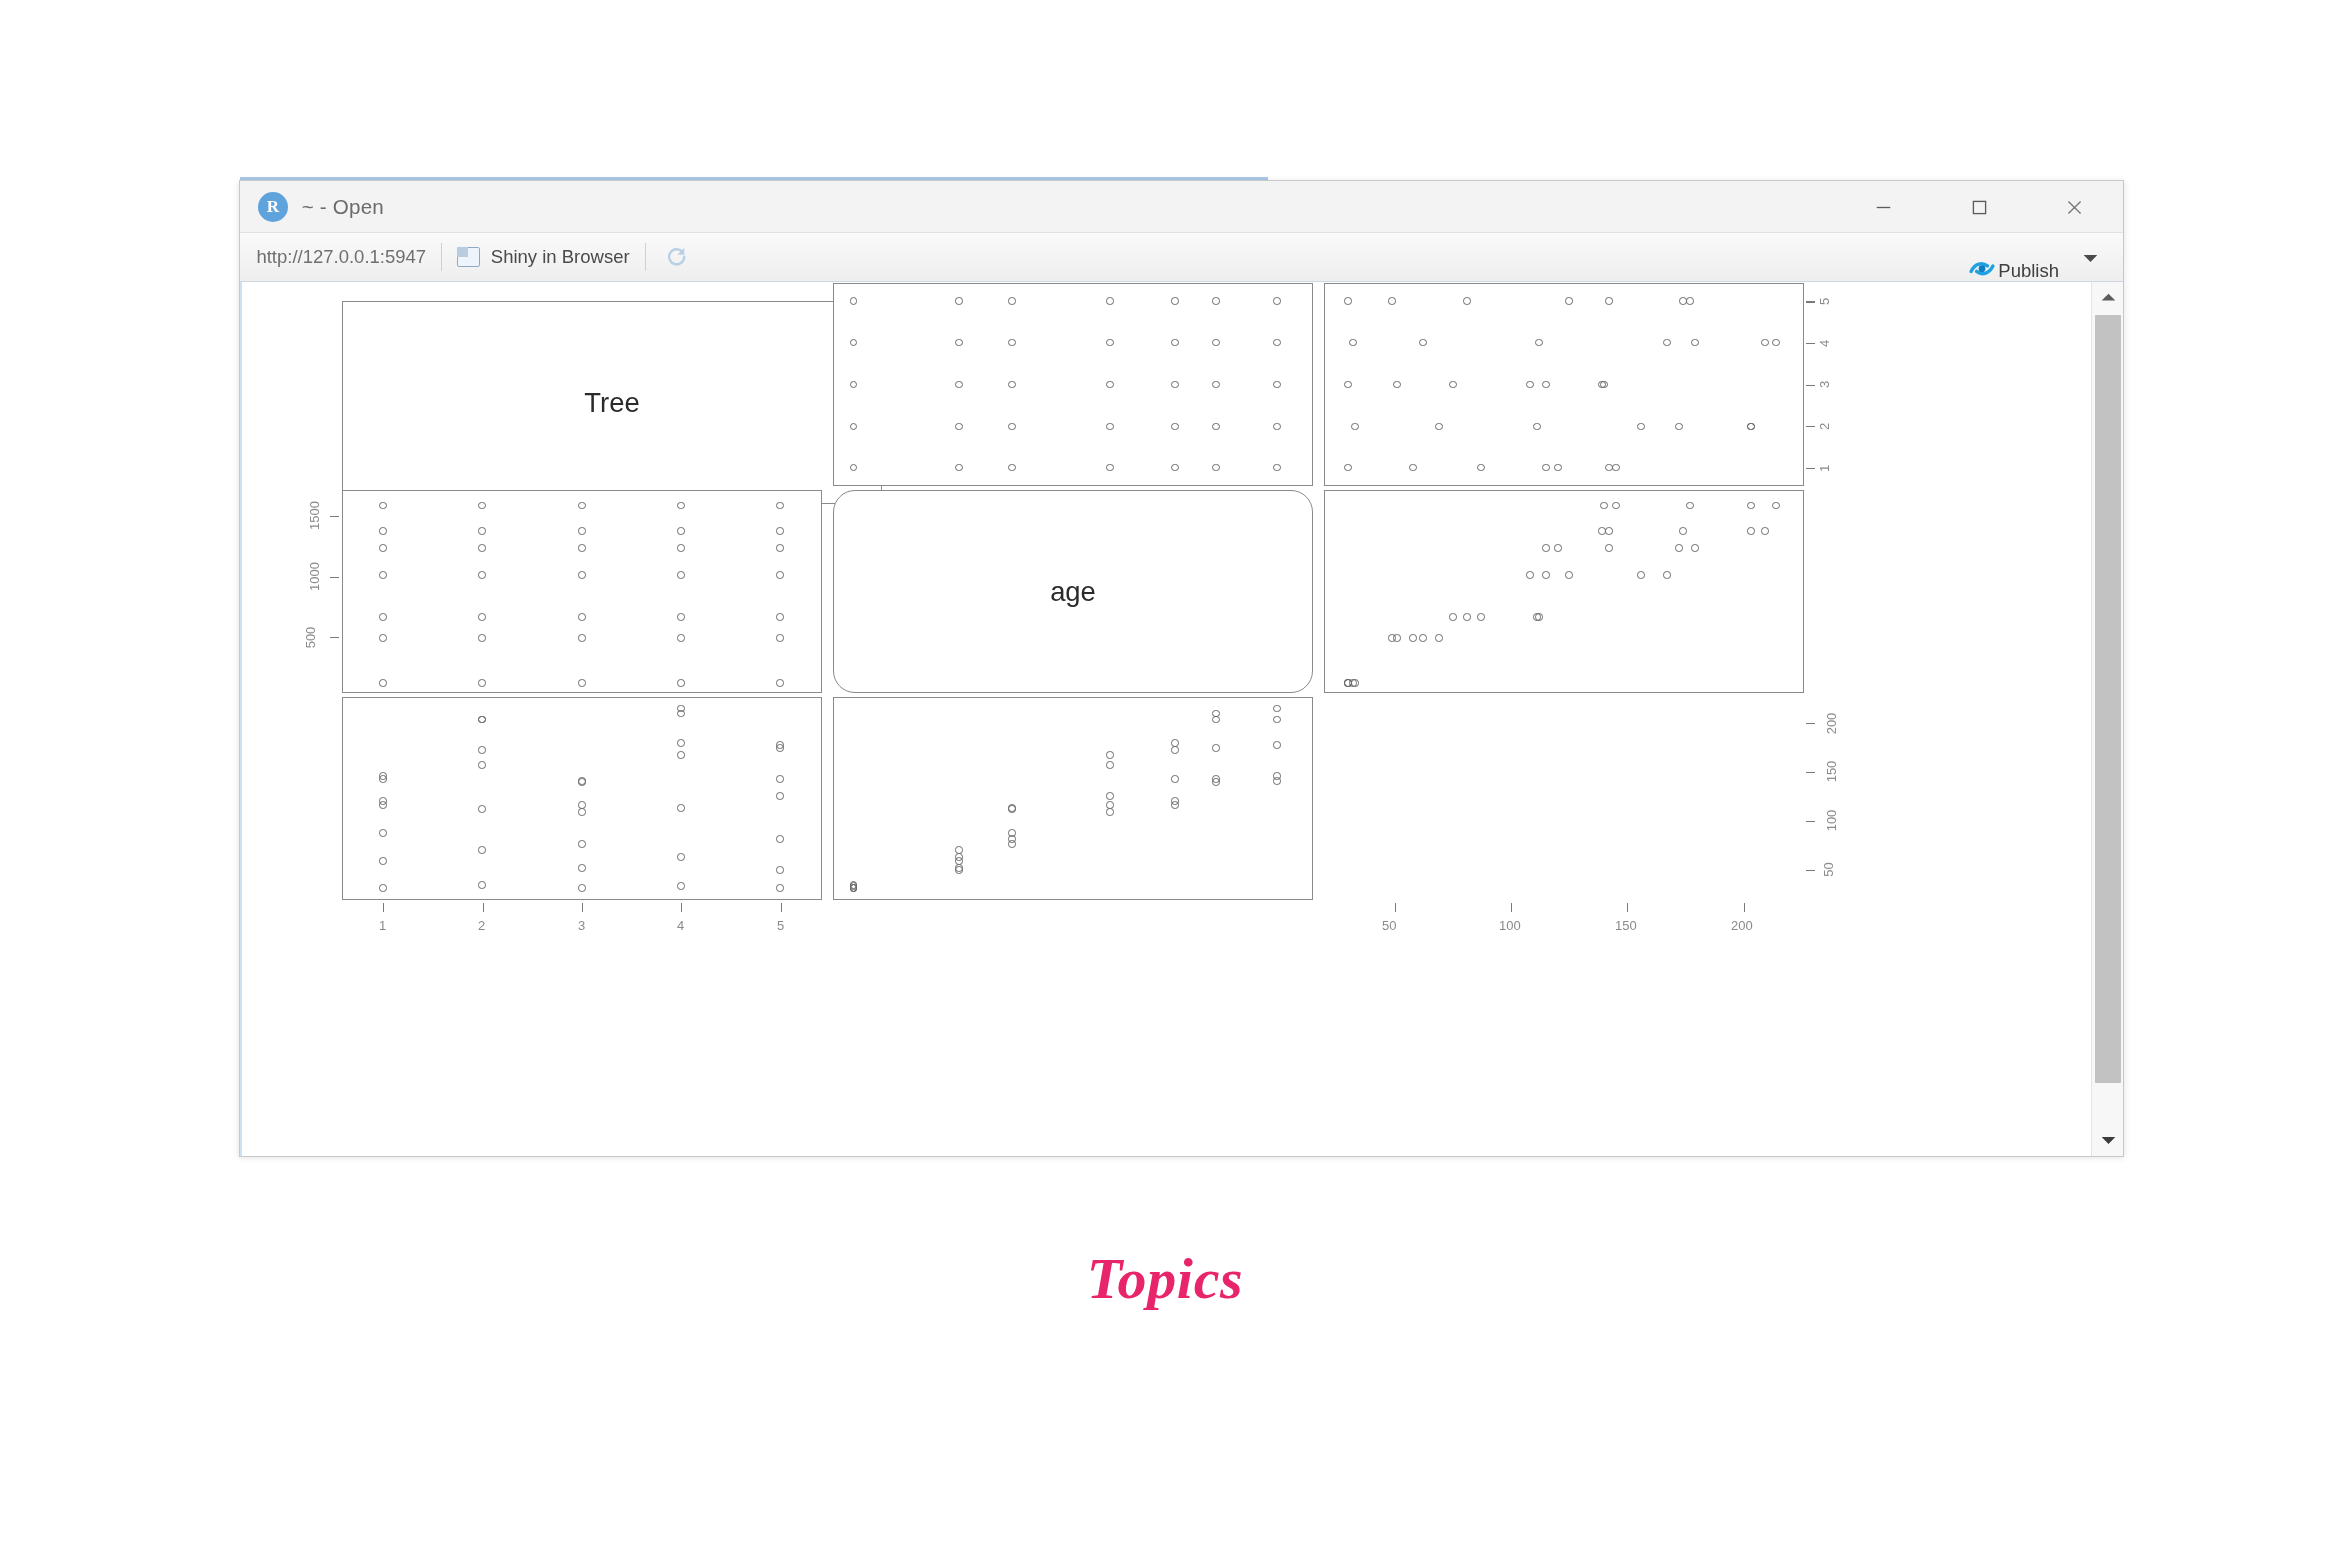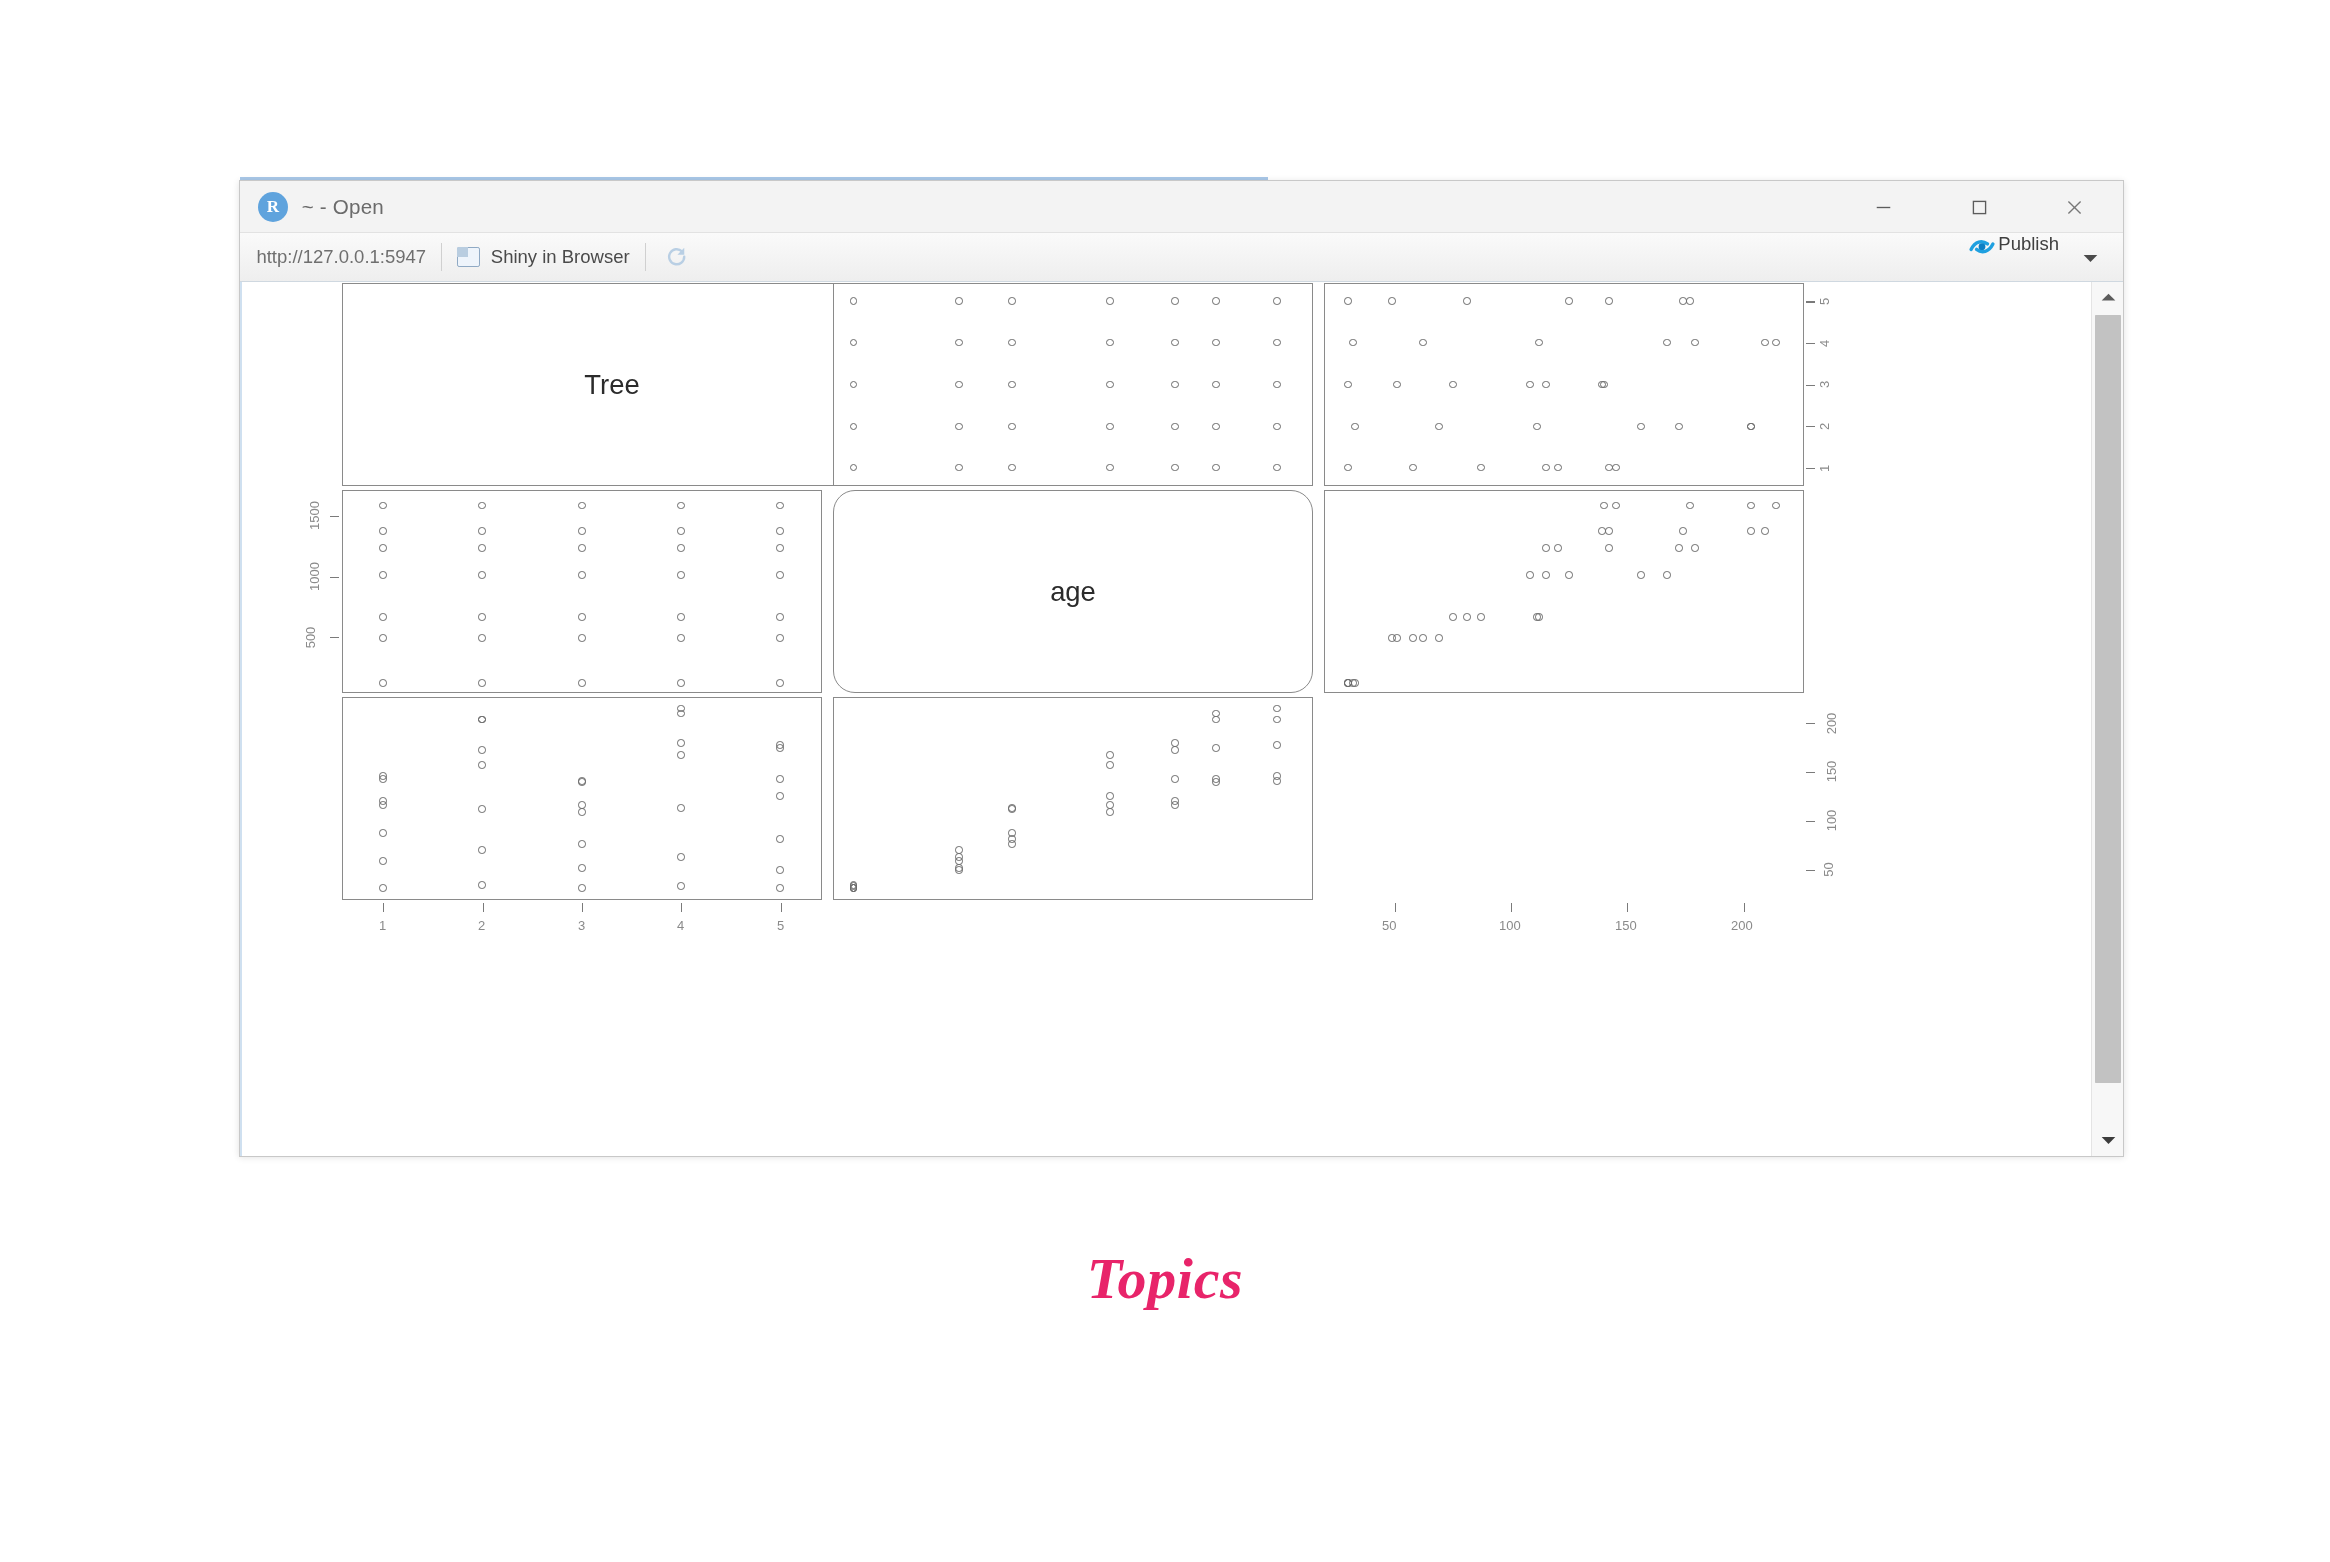--- a/index.html
+++ b/index.html
@@ -91,21 +91,21 @@
   #browser-window-icon:before{
     content:""; position:absolute; left:-0.7px; top:-0.7px;
     width:11px; height:9.6px; background:#b9cde0; border-radius:1.4px 0 0 0;
   }
   #refresh-button{
     display:flex; align-items:center; justify-content:center;
     width:32px; height:32px; flex:none;
   }
   #publish-group{
     position:absolute; right:64px; top:0; height:49px;
-    display:flex; align-items:flex-start; gap:1px;
+    display:flex; align-items:flex-end; gap:1px;
   }
   #publish-label{ font-size:18.5px; color:#3f3f3f; }
   #publish-dropdown-arrow{
     position:absolute; right:25px; top:0; height:49px;
     display:flex; align-items:center;
   }
 
   
   #viewer-body{
     position:relative;
@@ -249,21 +249,21 @@
     </div>
     <div id="publish-dropdown-arrow">
       <svg width="15" height="9.6" viewBox="0 0 22 14" aria-hidden="true">
         <polygon points="1,3 21,3 11,13" fill="#4a4a4a"></polygon>
       </svg>
     </div>
   </div>
 
   <div id="viewer-body">
     <div id="plot-canvas">
-        <div class="panel" style="left: 100px; top: 1px; width: 540px; height: 203px; padding-left: 24px;">
+        <div class="panel" style="left: 100px; top: 19px; width: 540px; height: 203px; padding-left: 24px;">
           <div class="diag-label">Tree</div>
         </div>
         <div class="panel" style="left: 591px; top: 1.4px; width: 480px; height: 203px;">
           <div class="pt" style="left: 19.7px; top: 183px;"></div>
           <div class="pt" style="left: 125px; top: 183px;"></div>
           <div class="pt" style="left: 178px; top: 183px;"></div>
           <div class="pt" style="left: 276px; top: 183px;"></div>
           <div class="pt" style="left: 341px; top: 183px;"></div>
           <div class="pt" style="left: 382px; top: 183px;"></div>
           <div class="pt" style="left: 443px; top: 183px;"></div>

